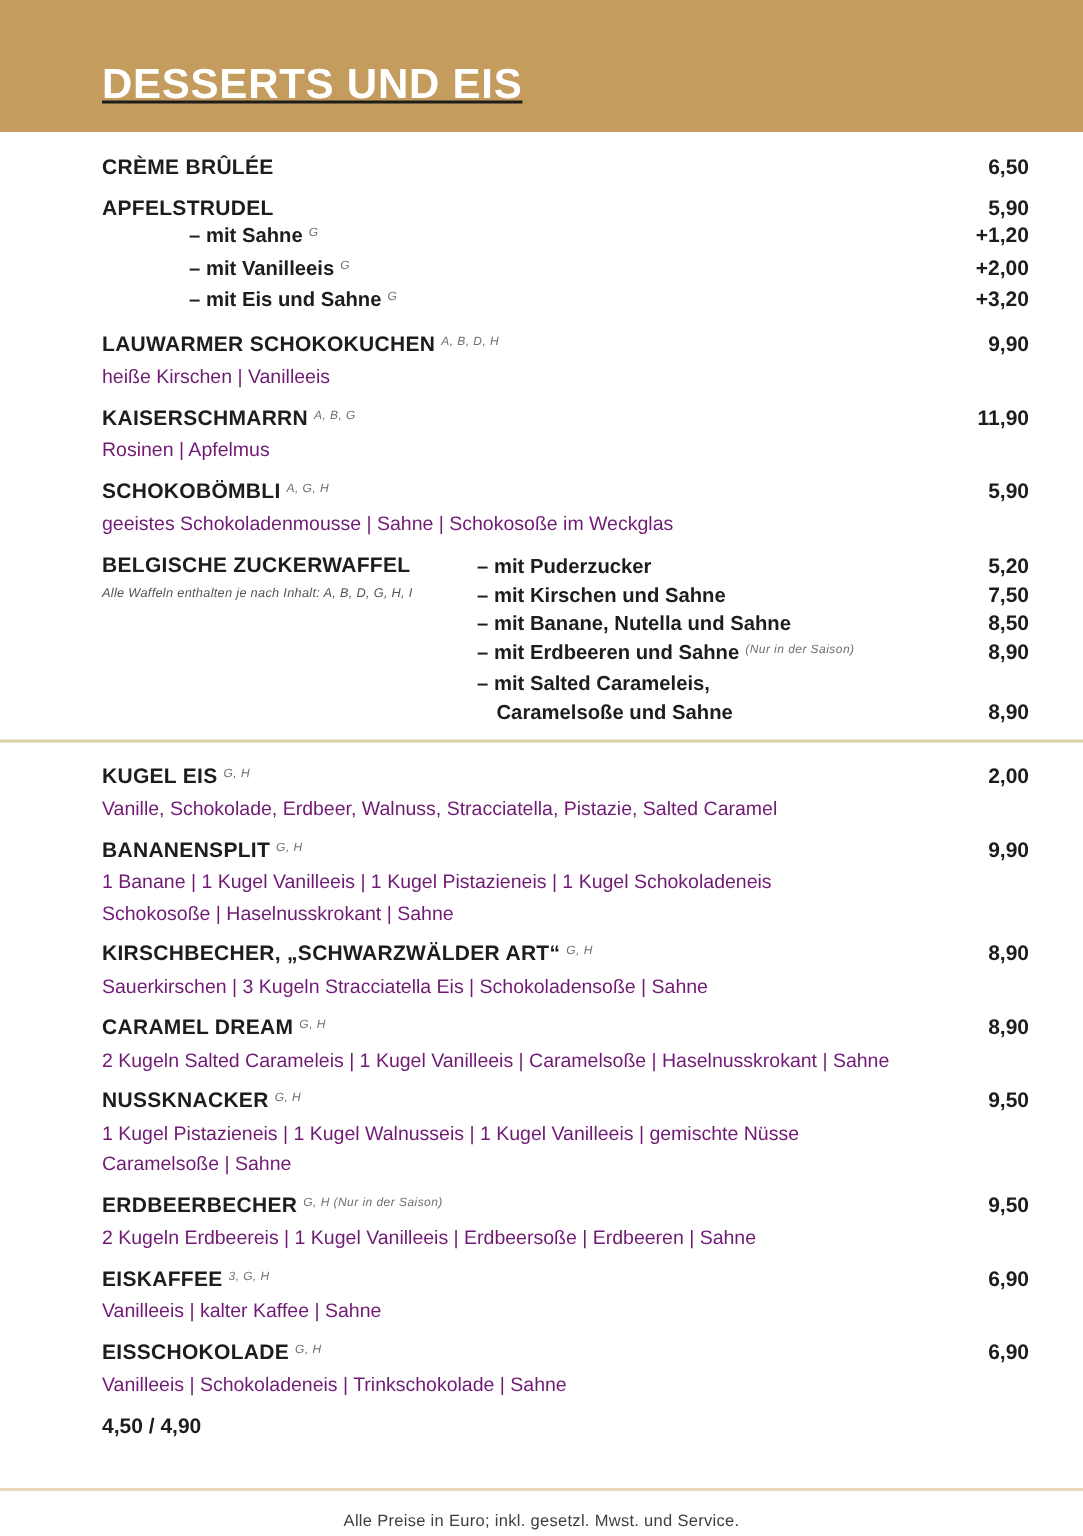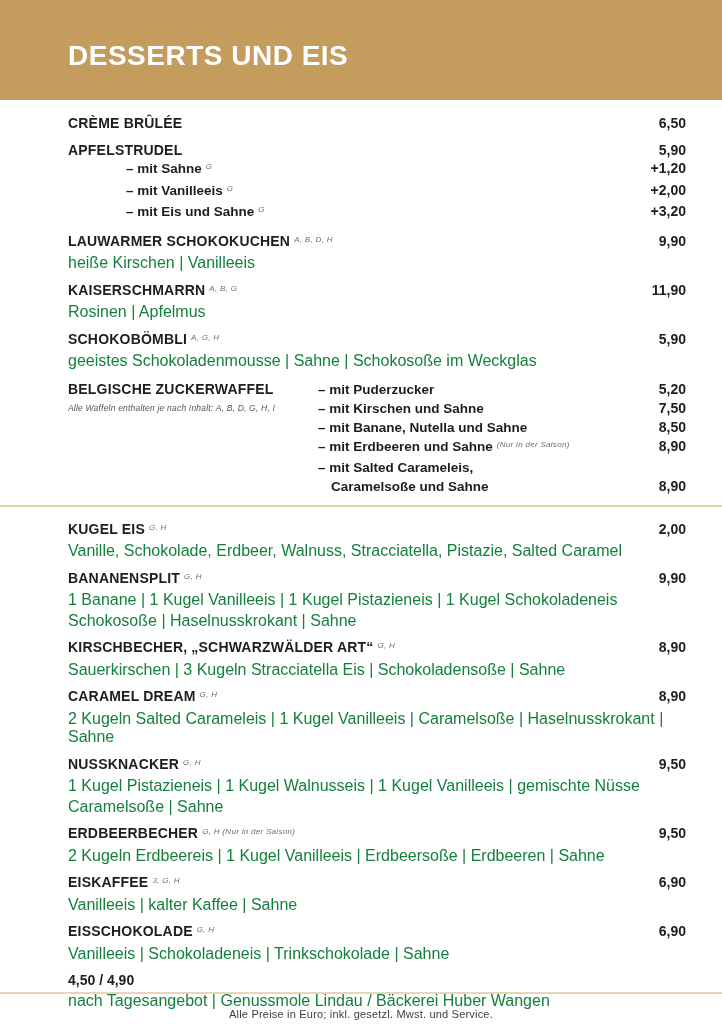--- a/index.html
+++ b/index.html
@@ -1,31 +1,31 @@
 <!DOCTYPE html>
 <html><head>
 <meta charset="utf-8">
 <style>
   * { margin:0; padding:0; box-sizing:border-box; }
   html,body { background:#ffffff; }
   body { font-family:"Liberation Sans","DejaVu Sans",sans-serif; color:#1d1d1b; }
   .page { position:relative; width:722px; height:1024px; margin:0 auto; background:#fff; overflow:hidden; }
 
   
-  .band { width:100%; height:100px; background:#c49c5e; padding:42px 0 0 68px; }
+  .band { width:100%; height:88px; background:#c49c5e; padding:42px 0 0 68px;text-decoration:underline; }
   .band h1 { color:#ffffff; font-size:28px; font-weight:bold; letter-spacing:0.5px; line-height:1; }
 
   
   .content { padding:15px 36px 0 68px; }
   .item { margin-bottom:9px; }
   .row { display:flex; justify-content:space-between; align-items:baseline; }
   .head { line-height:17.5px; }
   .name { font-weight:bold; font-size:14px; letter-spacing:0.2px; white-space:nowrap; }
   .price { font-weight:bold; font-size:14px; white-space:nowrap; }
-  .desc { font-size:16px; color:#15803d; line-height:18.5px; margin-top:2px; }
+  .desc { font-size:13px; color:#701a75; line-height:18.5px; margin-top:2px; }
   .sub-row { line-height:18.5px; padding-left:58px; }
   .sub-label { font-weight:bold; font-size:13.5px; }
   .sup { font-style:italic; font-weight:normal; font-size:8px; color:#6f6f6e; position:relative; top:-4px; margin-left:4px; letter-spacing:0.3px; white-space:nowrap; }
   .note { font-style:italic; font-size:8.5px; color:#55554f; margin-top:5px; letter-spacing:0.2px; }
 
   
   .two-col { display:flex; align-items:flex-start; }
   .two-col .left { width:250px; flex:0 0 250px; }
   .opts { flex:1 1 auto; }
   .opt-row { display:flex; justify-content:space-between; align-items:baseline; line-height:19px; }
@@ -184,21 +184,20 @@
           <div class="head row">
             <span class="name">EISSCHOKOLADE<span class="sup">G, H</span></span>
             <span class="price">6,90</span>
           </div>
           <div class="desc">Vanilleeis | Schokoladeneis | Trinkschokolade | Sahne</div>
         </div>
         <div class="item">
           <div class="head row">
             <span class="price">4,50 / 4,90</span>
           </div>
-          <div class="desc">nach Tagesangebot | Genussmole Lindau / Bäckerei Huber Wangen</div>
         </div>
       </section>
   </main>
 
   <footer class="footer">
     <div class="footer-line" style="background: rgb(233, 214, 184);"></div>
     <p>Alle Preise in Euro; inkl. gesetzl. Mwst. und Service.</p>
   </footer>
 </div>
 

